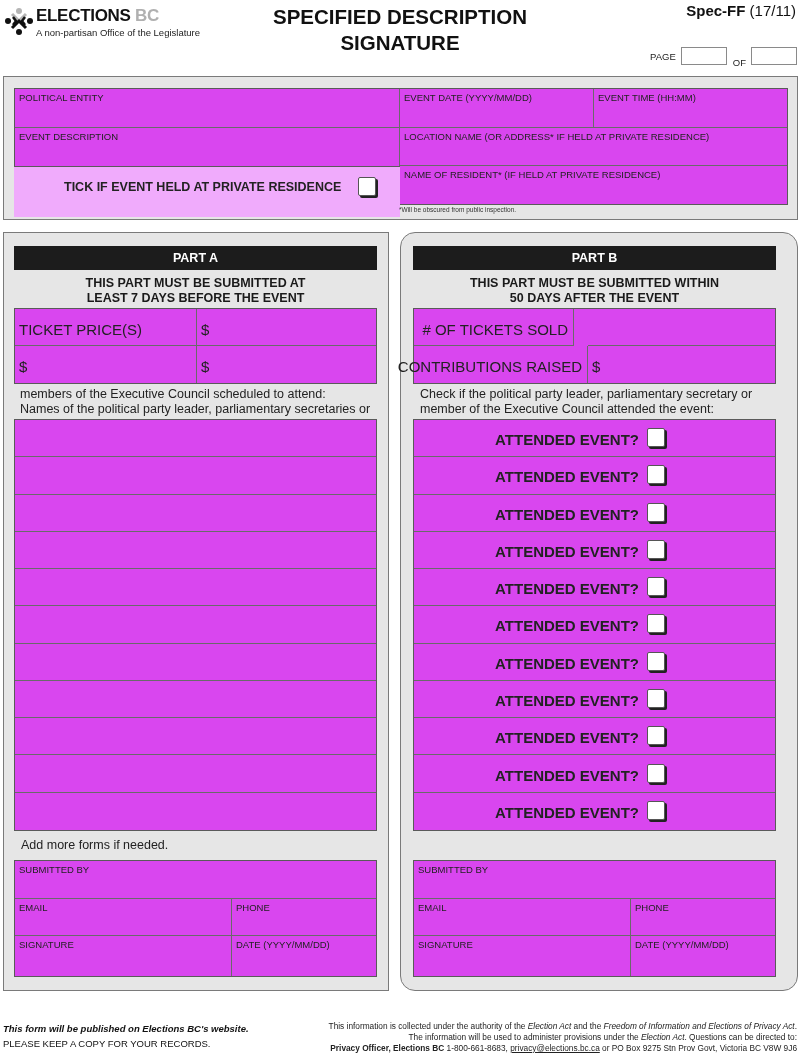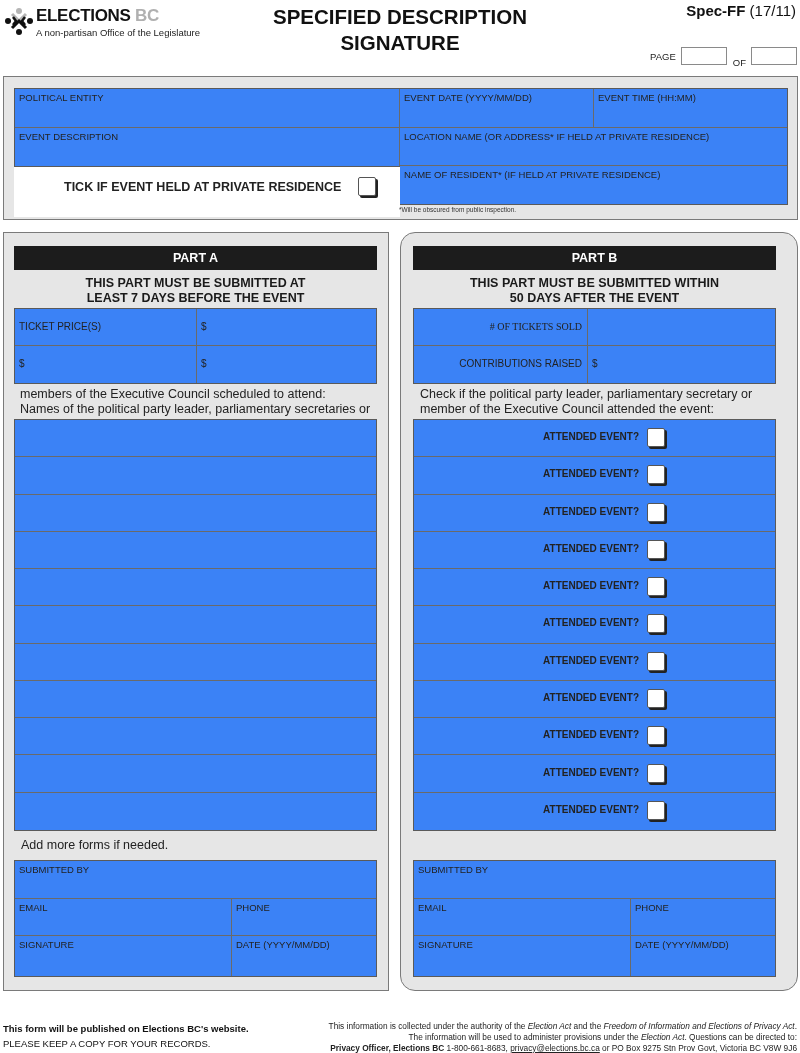--- a/index.html
+++ b/index.html
@@ -15,24 +15,24 @@
   .logo-tag { position: absolute; left: 32px; top: 23px; font-size: 9.5px; color: #222; white-space: nowrap; }
   .title { left: 200px; top: 4px; width: 400px; text-align: center; font-weight: bold; font-size: 20.5px; line-height: 26px; color: #111; }
   .form-code { right: 4px; top: 2px; font-size: 15px; color: #111; }
   .form-code b { font-weight: bold; }
   .page-row { right: 3px; top: 47px; height: 18px; display: flex; align-items: center; font-size: 9.5px; color: #222; }
   .page-box { width: 46px; height: 18px; border: 1px solid #8a8a8a; background: #fff; margin-left: 5px; }
   .page-row .of-lbl { margin-left: 6px; margin-top: 12px; }
 
   
   .panel { background: #e6e6e6; border: 1px solid #7a7a7a; }
-  .tbl { position: absolute; background: #3b82f6; border: 1px solid #5a5a5a; padding-left: 38px; }
+  .tbl { position: absolute; background: #d946ef; border: 1px solid #5a5a5a; padding-left: 38px; }
   .cell { position: absolute; border-color: #6a6a6a; border-style: solid; border-width: 0; }
   .lbl-sm { position: absolute; left: 4px; top: 3px; font-size: 9.5px; color: #222; white-space: nowrap; }
-  .lbl-md { position: absolute; font-size: 10px; color: #222; white-space: nowrap; }
+  .lbl-md { position: absolute; font-size: 15px; color: #222; white-space: nowrap; }
   .chk { position: absolute; width: 18px; height: 19px; background: #fff; border: 1px solid #555; border-radius: 2px; box-shadow: 2px 2px 0 #222; }
 
   .bar { position: absolute; height: 24px; background: #1c1c1c; color: #fff; font-weight: bold; font-size: 12.5px; text-align: center; line-height: 24px; }
   .subhead { position: absolute; text-align: center; font-weight: bold; font-size: 12.5px; line-height: 15px; color: #1a1a1a; }
   .para { position: absolute; font-size: 12.5px; line-height: 15px; color: #222; }
 
   .footer-l { left: 3px; top: 1021px; font-size: 9.5px; line-height: 15px; color: #111; }
   .footer-r { right: 3px; top: 1021px; font-size: 8.3px; line-height: 11px; text-align: right; color: #222; white-space: nowrap; }
   .footer-r a { color: #222; text-decoration: underline; }
 </style>
@@ -83,21 +83,21 @@
       <span class="lbl-sm">EVENT DESCRIPTION</span>
     </div>
     <div class="cell" style="left:385px; top:77px; width:387px; height:38px;">
       <span class="lbl-sm">NAME OF RESIDENT* (IF HELD AT PRIVATE RESIDENCE)</span>
     </div>
     <div class="cell" style="left:385px; top:39px; width:387px; height:38px; border-bottom-width:1px;">
       <span class="lbl-sm">LOCATION NAME (OR ADDRESS* IF HELD AT PRIVATE RESIDENCE)</span>
     </div>
   </div>
 
-  <div style="position:absolute; left:10px; top:89px; width:386px; height:51px; background:#ffffff; border-top:1px solid #5a5a5a;">
+  <div style="position:absolute; left:10px; top:89px; width:386px; height:51px; background:#f0abfc; border-top:1px solid #5a5a5a;">
     <span class="lbl-md" style="left:50px; top:13px; font-weight:bold; font-size:12.5px;">TICK IF EVENT HELD AT PRIVATE RESIDENCE</span>
     <div class="chk" style="left:344px; top:10px;"></div>
   </div>
   <div style="position:absolute; left:395px; top:129px; font-size:6.5px; color:#333;">*Will be obscured from public inspection.</div>
 </div>
 
 <div class="abs panel" style="left:3px; top:232px; width:386px; height:759px;">
   <div class="bar" style="left:10px; top:13px; width:363px;">PART A</div>
   <div class="subhead" style="left:10px; top:43px; width:363px;">
     <div>THIS PART MUST BE SUBMITTED AT</div>
@@ -154,21 +154,21 @@
   </div>
 </div>
 
 <div class="abs panel" style="left:400px; top:232px; width:398px; height:759px;border-radius:15px;">
   <div class="bar" style="left:12px; top:13px; width:363px;">PART B</div>
   <div class="subhead" style="left:12px; top:43px; width:363px;">
     <div>THIS PART MUST BE SUBMITTED WITHIN</div>
     <div>50 DAYS AFTER THE EVENT</div>
   </div>
   <div class="tbl" style="left:12px; top:75px; width:363px; height:76px;">
-    <div class="cell" style="left:0; top:0; width:174px; height:37px; border-right-width:1px; border-bottom-width:1px;font-family:Liberation Serif, serif;">
+    <div class="cell" style="left:0; top:0; width:160px; height:37px; border-right-width:1px; border-bottom-width:1px;">
       <span class="lbl-md" style="right:5px; top:12px;"># OF TICKETS SOLD</span>
     </div>
     <div class="cell" style="left:174px; top:0; width:187px; height:37px; border-bottom-width:1px;"></div>
     <div class="cell" style="left:0; top:37px; width:174px; height:37px; border-right-width:1px;">
       <span class="lbl-md" style="right:5px; top:12px;">CONTRIBUTIONS RAISED</span>
     </div>
     <div class="cell" style="left:174px; top:37px; width:187px; height:37px;">
       <span class="lbl-md" style="left:4px; top:12px;">$</span>
     </div>
   </div>
@@ -235,20 +235,20 @@
     <div class="cell" style="left:0; top:75px; width:217px; height:40px; border-right-width:1px;">
       <span class="lbl-sm">SIGNATURE</span>
     </div>
     <div class="cell" style="left:217px; top:75px; width:144px; height:40px;">
       <span class="lbl-sm">DATE (YYYY/MM/DD)</span>
     </div>
   </div>
 </div>
 
 <div class="abs footer-l">
-  <div style="font-weight:bold;">This form will be published on Elections BC's website.</div>
+  <div style="font-weight:bold;font-style:italic;">This form will be published on Elections BC's website.</div>
   <div>PLEASE KEEP A COPY FOR YOUR RECORDS.</div>
 </div>
 <div class="abs footer-r">
   <div><span>This information is collected under the authority of the </span><i>Election Act</i><span> and the </span><i>Freedom of Information and Elections of Privacy Act</i><span>.</span></div>
   <div><span>The information will be used to administer provisions under the </span><i>Election Act</i><span>. Questions can be directed to:</span></div>
   <div><b>Privacy Officer, Elections BC</b><span> 1-800-661-8683, </span><a>privacy@elections.bc.ca</a><span> or PO Box 9275 Stn Prov Govt, Victoria BC V8W 9J6</span></div>
 </div>
 
 </body></html>

